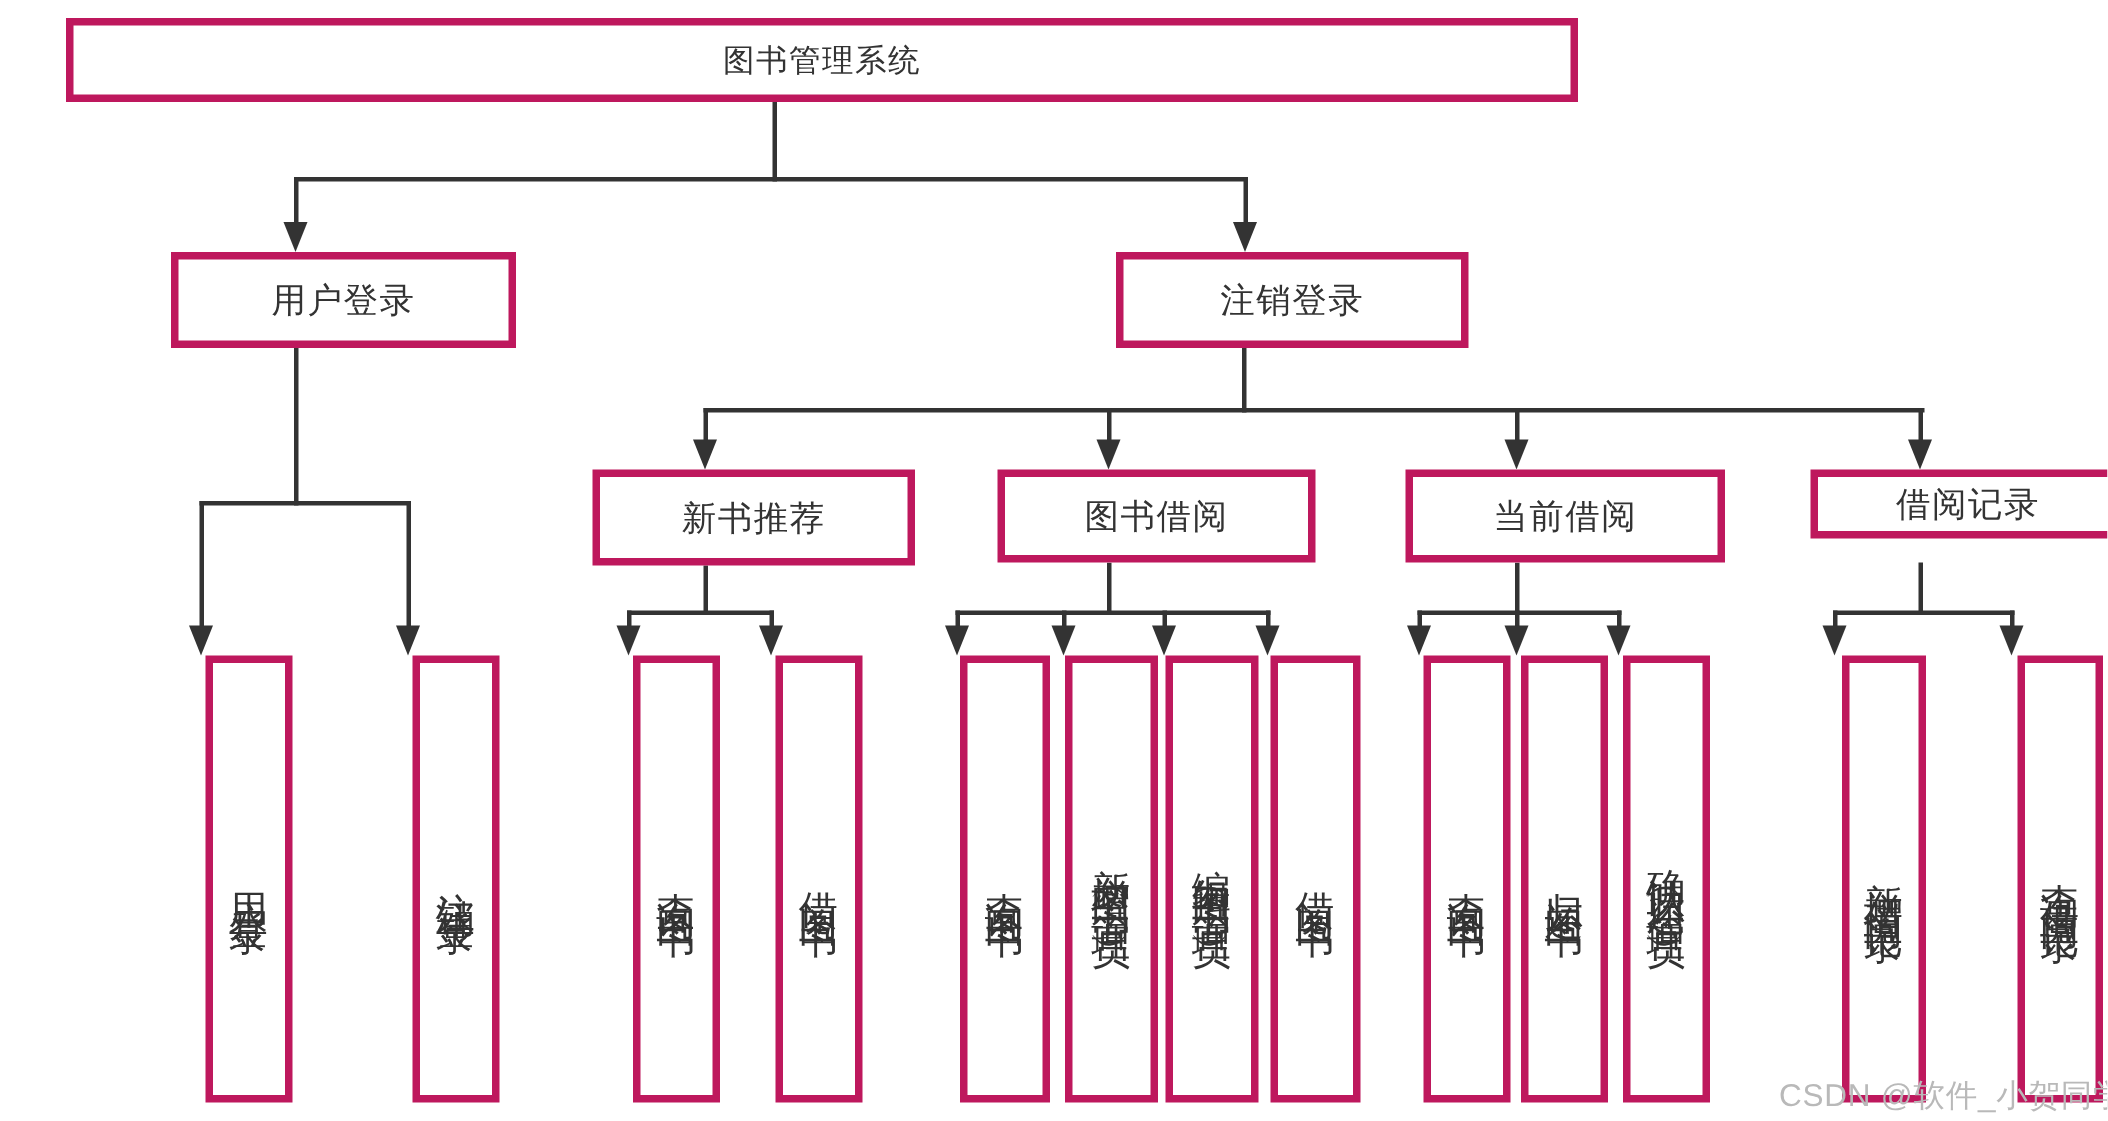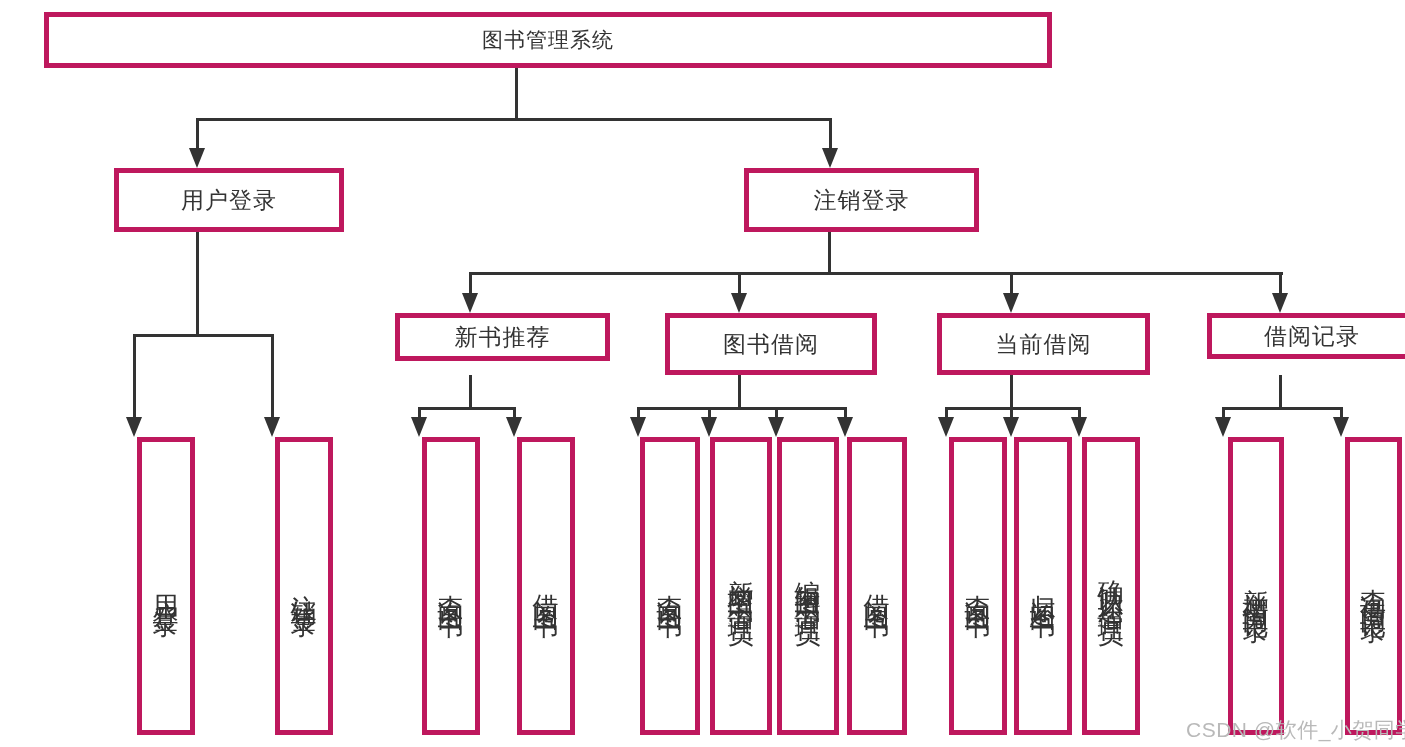--- a/index.html
+++ b/index.html
@@ -96,21 +96,21 @@
     <span class="hlabel root-label">图书管理系统</span>
   </div>
 
   <div class="box" style="left:82px;top:168px;width:230px;height:64px;">
     <span class="hlabel">用户登录</span>
   </div>
   <div class="box" style="left:712px;top:168px;width:235px;height:64px;">
     <span class="hlabel">注销登录</span>
   </div>
 
-  <div class="box" style="left:363px;top:313px;width:215px;height:48px;">
+  <div class="box" style="left:363px;top:313px;width:215px;height:64px;">
     <span class="hlabel">新书推荐</span>
   </div>
   <div class="box" style="left:905px;top:313px;width:213px;height:62px;">
     <span class="hlabel">当前借阅</span>
   </div>
   <div class="box" style="left:633px;top:313px;width:212px;height:62px;">
     <span class="hlabel">图书借阅</span>
   </div>
   <div class="box" style="left:1175px;top:313px;width:210px;height:46px;">
     <span class="hlabel">借阅记录</span>

